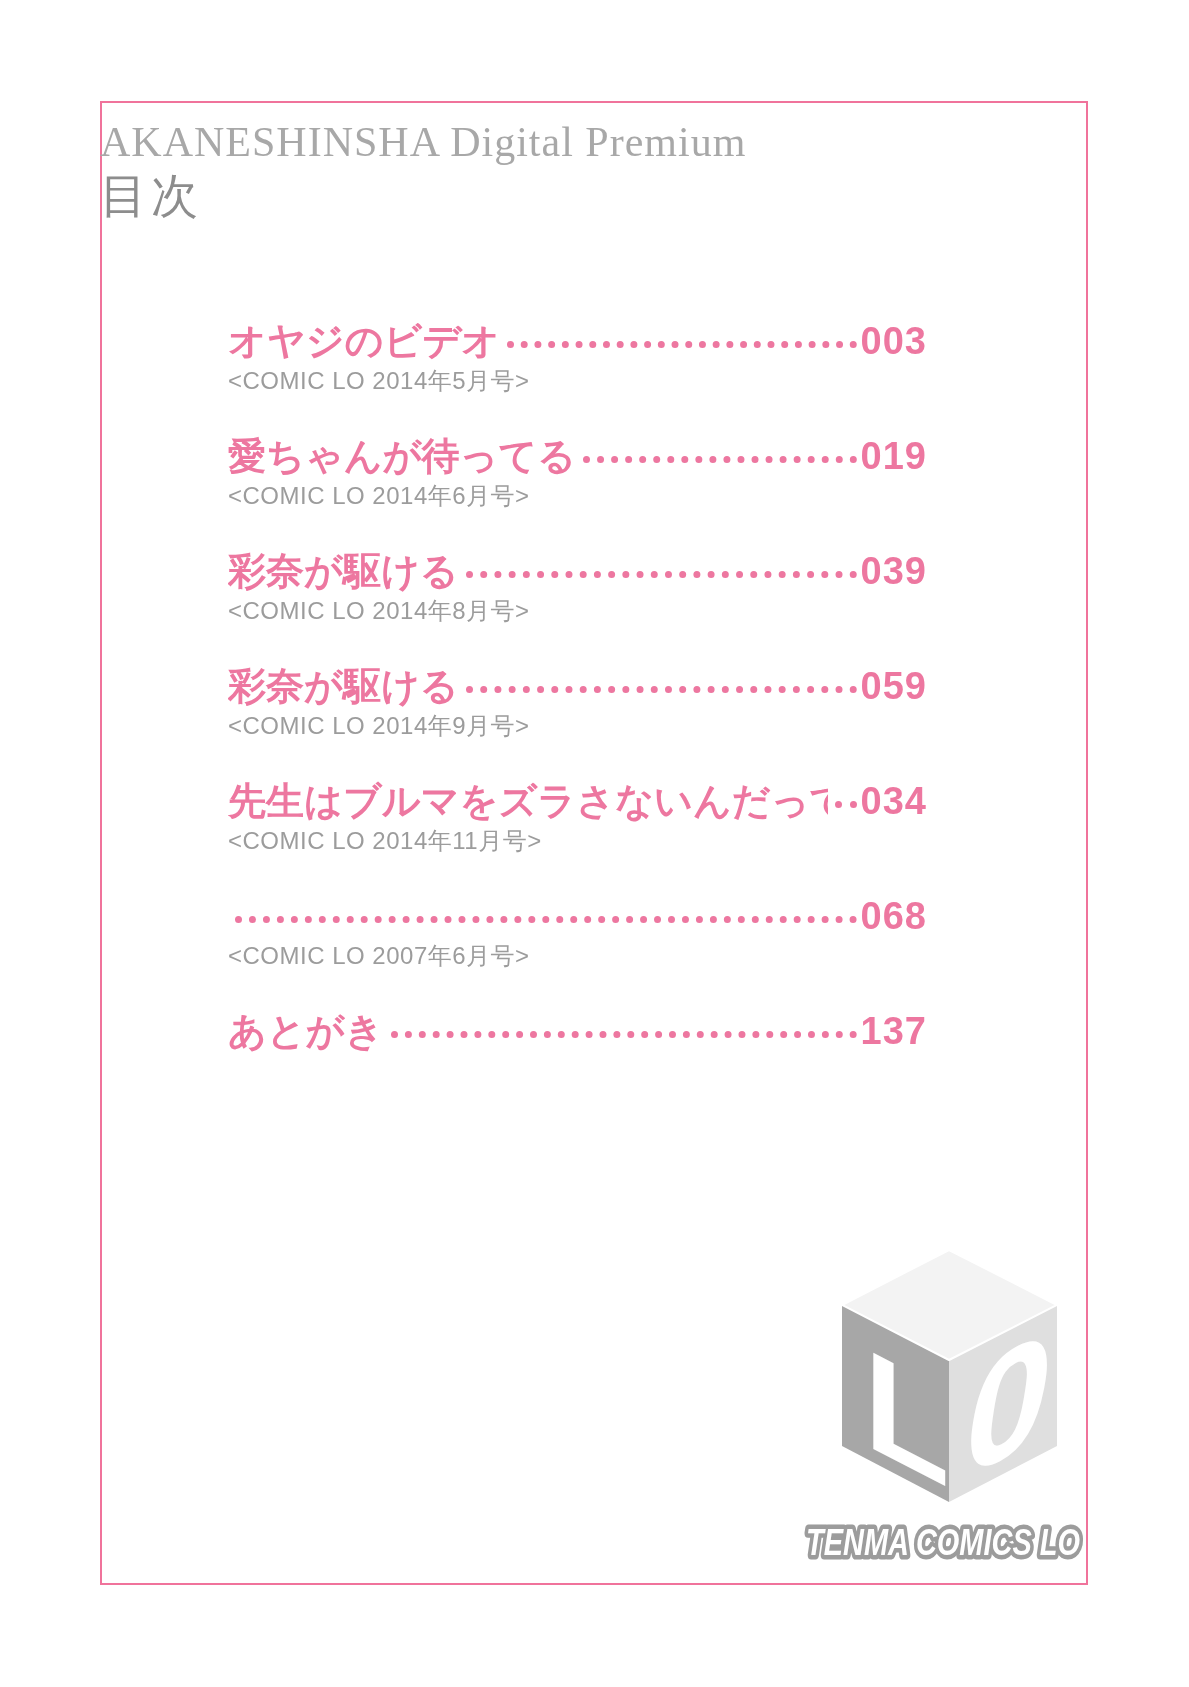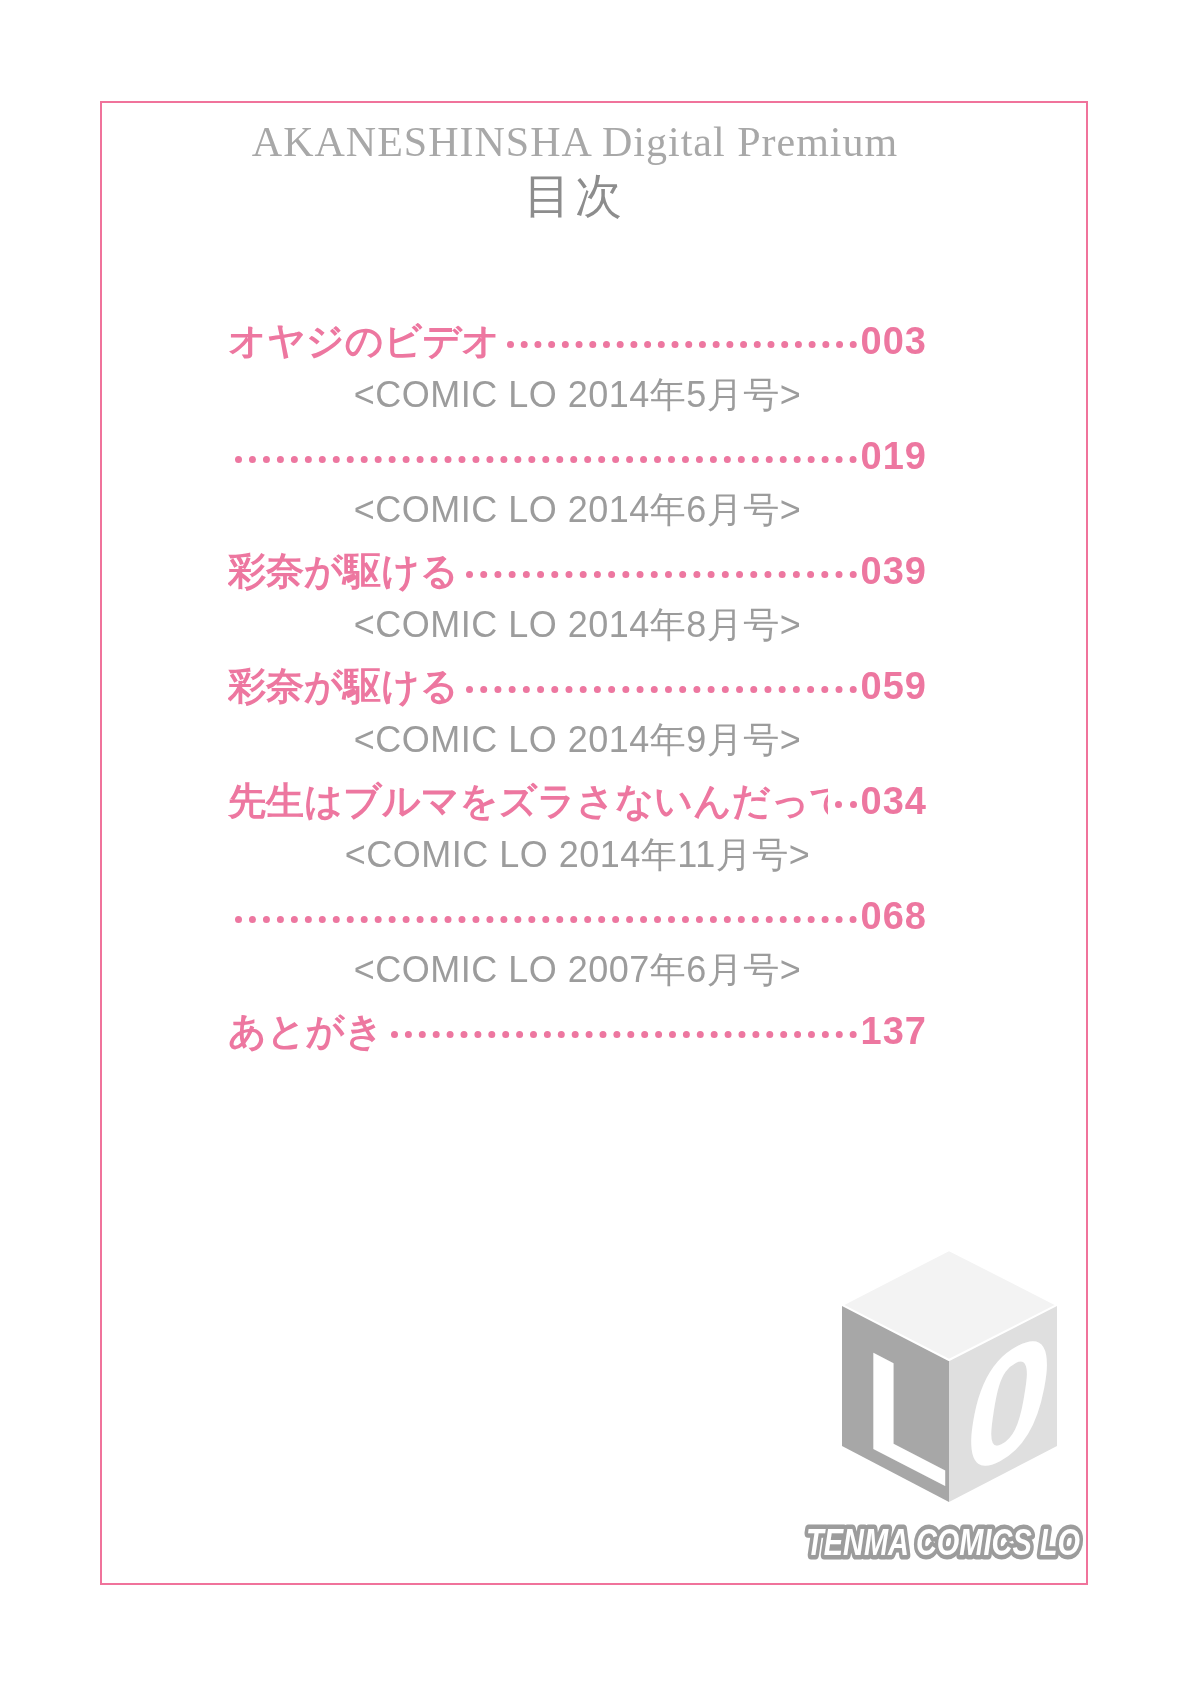--- a/index.html
+++ b/index.html
@@ -5,21 +5,21 @@
   html,body { margin:0; padding:0; background:#ffffff; }
   .page {
     position:relative; width:1189px; height:1687px; background:#ffffff; overflow:hidden;
     font-family:"Liberation Sans","DejaVu Sans",sans-serif;
   }
   .frame {
     position:absolute; left:100px; top:101px; width:984px; height:1480px;
     border:2px solid #f0739b;
   }
   .header {
-    position:absolute; left:100px; top:116px; width:950px; text-align:center;
+    position:absolute; left:100px; top:116px; width:950px; text-align:left;
   }
   .publisher {
     font-family:"Liberation Serif","DejaVu Serif",serif;
     font-size:42px; line-height:52px; color:#a8a8a8; letter-spacing:1px;
   }
   .page-title {
     font-family:"Liberation Serif","DejaVu Serif",serif;
     font-size:47px; line-height:56px; color:#8d8d8d; letter-spacing:4px;
   }
   .toc { position:absolute; left:228px; top:318px; width:699px; }
@@ -28,21 +28,21 @@
     display:flex; align-items:baseline; white-space:nowrap;
     color:#ed77a0; font-weight:bold; font-size:38px; line-height:46px;
   }
   .toc-title { flex:0 1 auto; overflow:hidden; }
   .dots {
     flex:1 1 auto; min-width:22px; align-self:center; height:0;
     border-bottom:7px dotted #ed77a0; margin:0 4px 0 7px; transform:translateY(3px);
   }
   .toc-page { flex:0 0 auto; letter-spacing:1px; }
   .toc-source {
-    text-align:center; color:#9c9c9c; font-size:36px; line-height:31px; margin-top:15px;
+    text-align:left; color:#9c9c9c; font-size:24px; line-height:31px; margin-top:1px;
     letter-spacing:0.5px;
   }
   .cube { position:absolute; left:842px; top:1250px; }
   .brand { position:absolute; left:798px; top:1512px; }
 </style>
 </head>
 <body>
 
 <div class="page">
   <div class="frame"></div>
@@ -58,20 +58,21 @@
       <div class="toc-line">
         <span class="toc-title">オヤジのビデオ</span>
         <span class="dots"></span>
         <span class="toc-page">003</span>
       </div>
       <div class="toc-source">&lt;COMIC LO 2014年5月号&gt;</div>
     </div>
 
     <div class="toc-entry">
       <div class="toc-line">
+        <span class="toc-title">愛ちゃんが待ってる</span>
         <span class="dots"></span>
         <span class="toc-page">019</span>
       </div>
       <div class="toc-source">&lt;COMIC LO 2014年6月号&gt;</div>
     </div>
 
     <div class="toc-entry">
       <div class="toc-line">
         <span class="toc-title">彩奈が駆ける</span>
         <span class="dots"></span>

